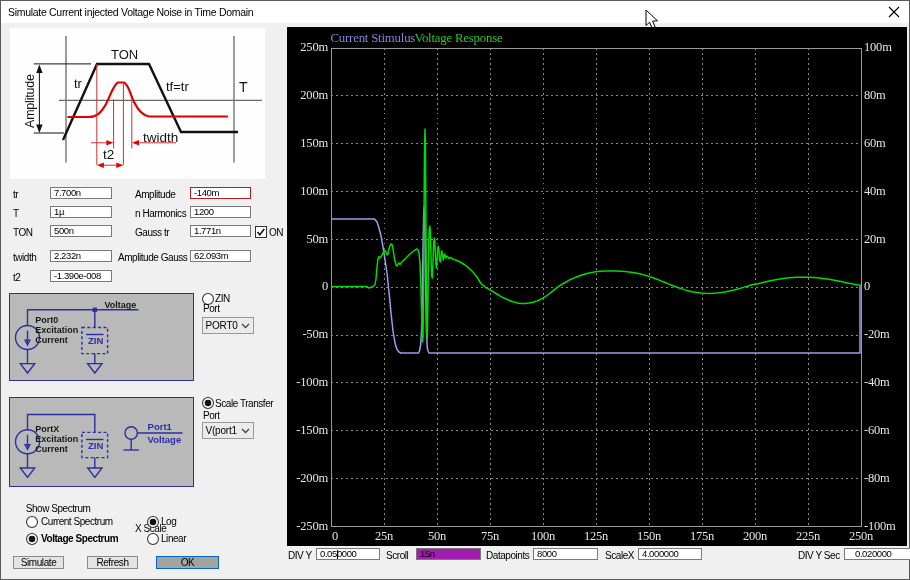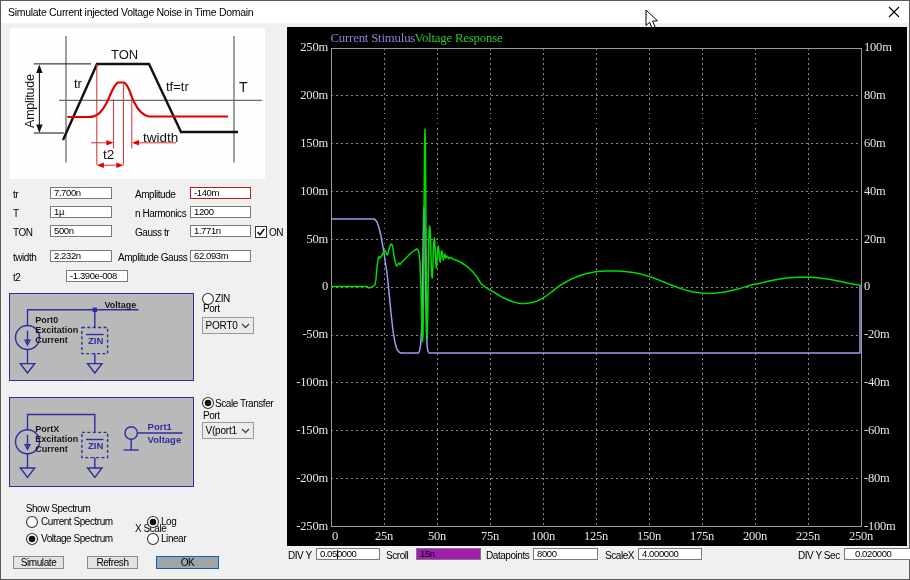--- a/index.html
+++ b/index.html
@@ -62,21 +62,21 @@
 </svg>
     <div style="position:absolute;left:12px;top:188px;font-size:10px;letter-spacing:-0.45px;white-space:nowrap;">tr</div>
     <div style="position:absolute;left:49px;top:186px;width:57px;height:10px;background:#fff;border:1px solid #7a7a7a;font-size:9.5px;letter-spacing:-0.4px;line-height:10px;padding-left:3px;overflow:hidden;white-space:nowrap;">7.700n</div>
     <div style="position:absolute;left:12px;top:207px;font-size:10px;letter-spacing:-0.45px;white-space:nowrap;">T</div>
     <div style="position:absolute;left:49px;top:205px;width:57px;height:10px;background:#fff;border:1px solid #7a7a7a;font-size:9.5px;letter-spacing:-0.4px;line-height:10px;padding-left:3px;overflow:hidden;white-space:nowrap;">1µ</div>
     <div style="position:absolute;left:12px;top:226px;font-size:10px;letter-spacing:-0.45px;white-space:nowrap;">TON</div>
     <div style="position:absolute;left:49px;top:224px;width:57px;height:10px;background:#fff;border:1px solid #7a7a7a;font-size:9.5px;letter-spacing:-0.4px;line-height:10px;padding-left:3px;overflow:hidden;white-space:nowrap;">500n</div>
     <div style="position:absolute;left:12px;top:251px;font-size:10px;letter-spacing:-0.45px;white-space:nowrap;">twidth</div>
     <div style="position:absolute;left:49px;top:249px;width:57px;height:10px;background:#fff;border:1px solid #7a7a7a;font-size:9.5px;letter-spacing:-0.4px;line-height:10px;padding-left:3px;overflow:hidden;white-space:nowrap;">2.232n</div>
     <div style="position:absolute;left:12px;top:271px;font-size:10px;letter-spacing:-0.45px;white-space:nowrap;">t2</div>
-    <div style="position:absolute;left:49px;top:269px;width:57px;height:10px;background:#fff;border:1px solid #7a7a7a;font-size:9.5px;letter-spacing:-0.4px;line-height:10px;padding-left:3px;overflow:hidden;white-space:nowrap;margin-left:16px;">-1.390e-008</div>
+    <div style="position:absolute;left:49px;top:269px;width:57px;height:10px;background:#fff;border:1px solid #7a7a7a;font-size:9.5px;letter-spacing:-0.4px;line-height:10px;padding-left:3px;overflow:hidden;white-space:nowrap;">-1.390e-008</div>
     <div style="position:absolute;left:134px;top:188px;font-size:10px;letter-spacing:-0.45px;white-space:nowrap;">Amplitude</div>
     <div style="position:absolute;left:189px;top:186px;width:56px;height:10px;background:#fff;border:1px solid #b91c1c;font-size:9.5px;letter-spacing:-0.4px;line-height:10px;padding-left:3px;overflow:hidden;white-space:nowrap;">-140m</div>
     <div style="position:absolute;left:134px;top:207px;font-size:10px;letter-spacing:-0.45px;white-space:nowrap;">n Harmonics</div>
     <div style="position:absolute;left:189px;top:205px;width:56px;height:10px;background:#fff;border:1px solid #7a7a7a;font-size:9.5px;letter-spacing:-0.4px;line-height:10px;padding-left:3px;overflow:hidden;white-space:nowrap;">1200</div>
     <div style="position:absolute;left:134px;top:226px;font-size:10px;letter-spacing:-0.45px;white-space:nowrap;">Gauss tr</div>
     <div style="position:absolute;left:189px;top:224px;width:56px;height:10px;background:#fff;border:1px solid #7a7a7a;font-size:9.5px;letter-spacing:-0.4px;line-height:10px;padding-left:3px;overflow:hidden;white-space:nowrap;">1.771n</div>
     <div style="position:absolute;left:117px;top:251px;font-size:10px;letter-spacing:-0.45px;white-space:nowrap;">Amplitude Gauss</div>
     <div style="position:absolute;left:189px;top:249px;width:56px;height:10px;background:#fff;border:1px solid #7a7a7a;font-size:9.5px;letter-spacing:-0.4px;line-height:10px;padding-left:3px;overflow:hidden;white-space:nowrap;">62.093m</div>
     <svg width="12" height="12" viewBox="0 0 12 12" style="position:absolute;left:254px;top:225px;">
       <rect x="0.5" y="0.5" width="11" height="11" fill="#fff" stroke="#333"></rect>
@@ -162,21 +162,21 @@
     <div style="position:absolute;left:40px;top:514.5px;font-size:10px;letter-spacing:-0.45px;white-space:nowrap;">Current Spectrum</div>
     <svg width="12" height="12" viewBox="0 0 11 11" style="position:absolute;left:146.2px;top:514.5px;">
       <circle cx="5.5" cy="5.5" r="5" fill="#fff" stroke="#333"></circle>
       <circle cx="5.5" cy="5.5" r="3" fill="#111"></circle>
     </svg>
     <div style="position:absolute;left:160px;top:514.5px;font-size:10px;letter-spacing:-0.45px;white-space:nowrap;">Log</div>
     <svg width="12" height="12" viewBox="0 0 11 11" style="position:absolute;left:25.2px;top:532.0px;">
       <circle cx="5.5" cy="5.5" r="5" fill="#fff" stroke="#333"></circle>
       <circle cx="5.5" cy="5.5" r="3" fill="#111"></circle>
     </svg>
-    <div style="position:absolute;left:40px;top:532px;font-size:10px;letter-spacing:-0.45px;white-space:nowrap;">Voltage Spectrum</div>
+    <div style="position:absolute;left:40px;top:532px;font-size:10px;letter-spacing:-0.45px;white-space:nowrap;font-weight:bold;">Voltage Spectrum</div>
     <svg width="12" height="12" viewBox="0 0 11 11" style="position:absolute;left:146.2px;top:532.0px;">
       <circle cx="5.5" cy="5.5" r="5" fill="#fff" stroke="#333"></circle>
     </svg>
     <div style="position:absolute;left:160px;top:532px;font-size:10px;letter-spacing:-0.45px;white-space:nowrap;">Linear</div>
     <div style="position:absolute;left:12px;top:554.5px;width:51px;height:13px;background:#e3e3e3;border:1px solid #8a8a8a;font-size:10px;letter-spacing:-0.4px;line-height:12px;text-align:center;box-sizing:border-box;">Simulate</div>
     <div style="position:absolute;left:86px;top:554.5px;width:51px;height:13px;background:#e3e3e3;border:1px solid #8a8a8a;font-size:10px;letter-spacing:-0.4px;line-height:12px;text-align:center;box-sizing:border-box;">Refresh</div>
     <div style="position:absolute;left:155px;top:554.5px;width:63px;height:13px;background:#a3a3a3;border:1px solid #0066cc;font-size:10px;letter-spacing:-0.4px;line-height:12px;text-align:center;box-sizing:border-box;">OK</div>
     <svg width="620" height="519" viewBox="0 0 620 519" style="position:absolute;left:286px;top:26px;background:#000;">
 <g stroke="#878787" stroke-width="1" stroke-dasharray="1.5 3.5" shape-rendering="crispEdges">
         <line x1="44" y1="68.8" x2="574" y2="68.8"></line>

